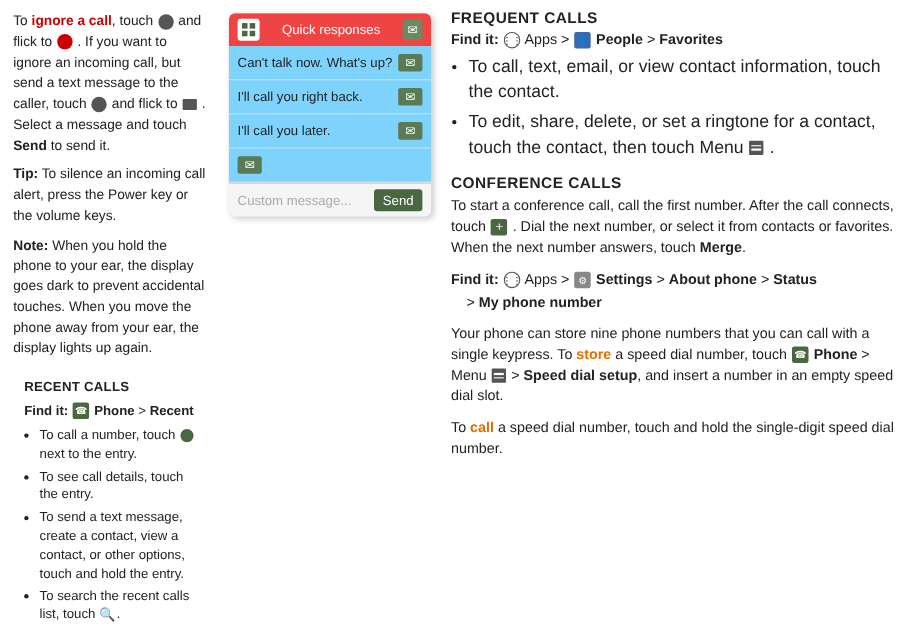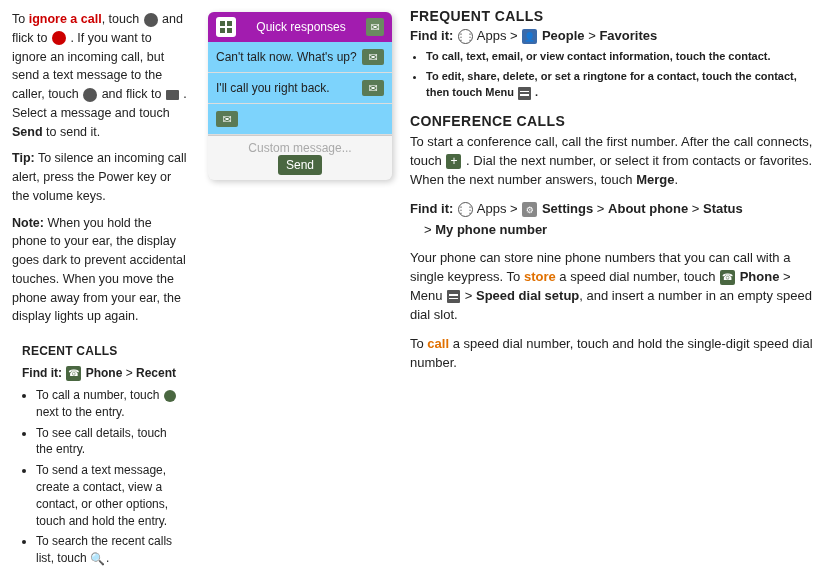--- a/index.html
+++ b/index.html
@@ -56,21 +56,21 @@
       position: relative;
     }
     .phone-mockup {
       background: #e0e0e0;
       border-radius: 6px;
       margin: 4px 8px;
       overflow: hidden;
       box-shadow: 2px 2px 6px rgba(0,0,0,0.2);
     }
     .phone-header {
-      background: #a21caf;
+      background: #ef4444;
       color: #fff;
       display: flex;
       justify-content: space-between;
       align-items: center;
       padding: 5px 8px;
       font-size: 12px;
     }
     .phone-header-icon {
       width: 20px;
       height: 20px;
@@ -105,21 +105,20 @@
       color: #fff;
       font-size: 11px;
     }
     .phone-custom-row {
       background: #f5f5f5;
       display: flex;
       align-items: center;
       justify-content: space-between;
       padding: 5px 8px;
       border-top: 1px solid #ccc;
-      flex-direction: column;
     }
     .phone-custom-placeholder {
       color: #aaa;
       font-size: 12px;
     }
     .send-btn {
       background: #4a6741;
       color: #fff;
       padding: 3px 8px;
       border-radius: 3px;
@@ -169,25 +168,24 @@
     .right-column .find-it {
       font-size: 13px;
       color: #222;
       margin-bottom: 5px;
     }
     .right-column ul {
       padding-left: 16px;
       margin-bottom: 10px;
     }
     .right-column ul li {
-      font-size: 11px;
+      font-size: 16px;
       color: #222;
       margin-bottom: 4px;
       line-height: 1.45;
-      font-weight: bold;
     }
     .right-column .section-body {
       font-size: 13px;
       color: #222;
       margin-bottom: 10px;
       line-height: 1.45;
     }
     .right-column .section-gap {
       margin-bottom: 12px;
     }
@@ -344,20 +342,24 @@
     </div>
     <div class="phone-message-row">
       <span>Can't talk now. What's up?</span>
       <div class="msg-icon"></div>
     </div>
     <div class="phone-message-row">
       <span>I'll call you right back.</span>
       <div class="msg-icon"></div>
     </div>
     <div class="phone-message-row">
+      <span>I'll call you later.</span>
+      <div class="msg-icon"></div>
+    </div>
+    <div class="phone-message-row">
       <div class="msg-icon"></div>
     </div>
     <div class="phone-custom-row">
       <span class="phone-custom-placeholder">Custom message...</span>
       <div class="send-btn">Send</div>
     </div>
   </div>
 </div>
 
 <div class="right-column" style="position:relative;">

